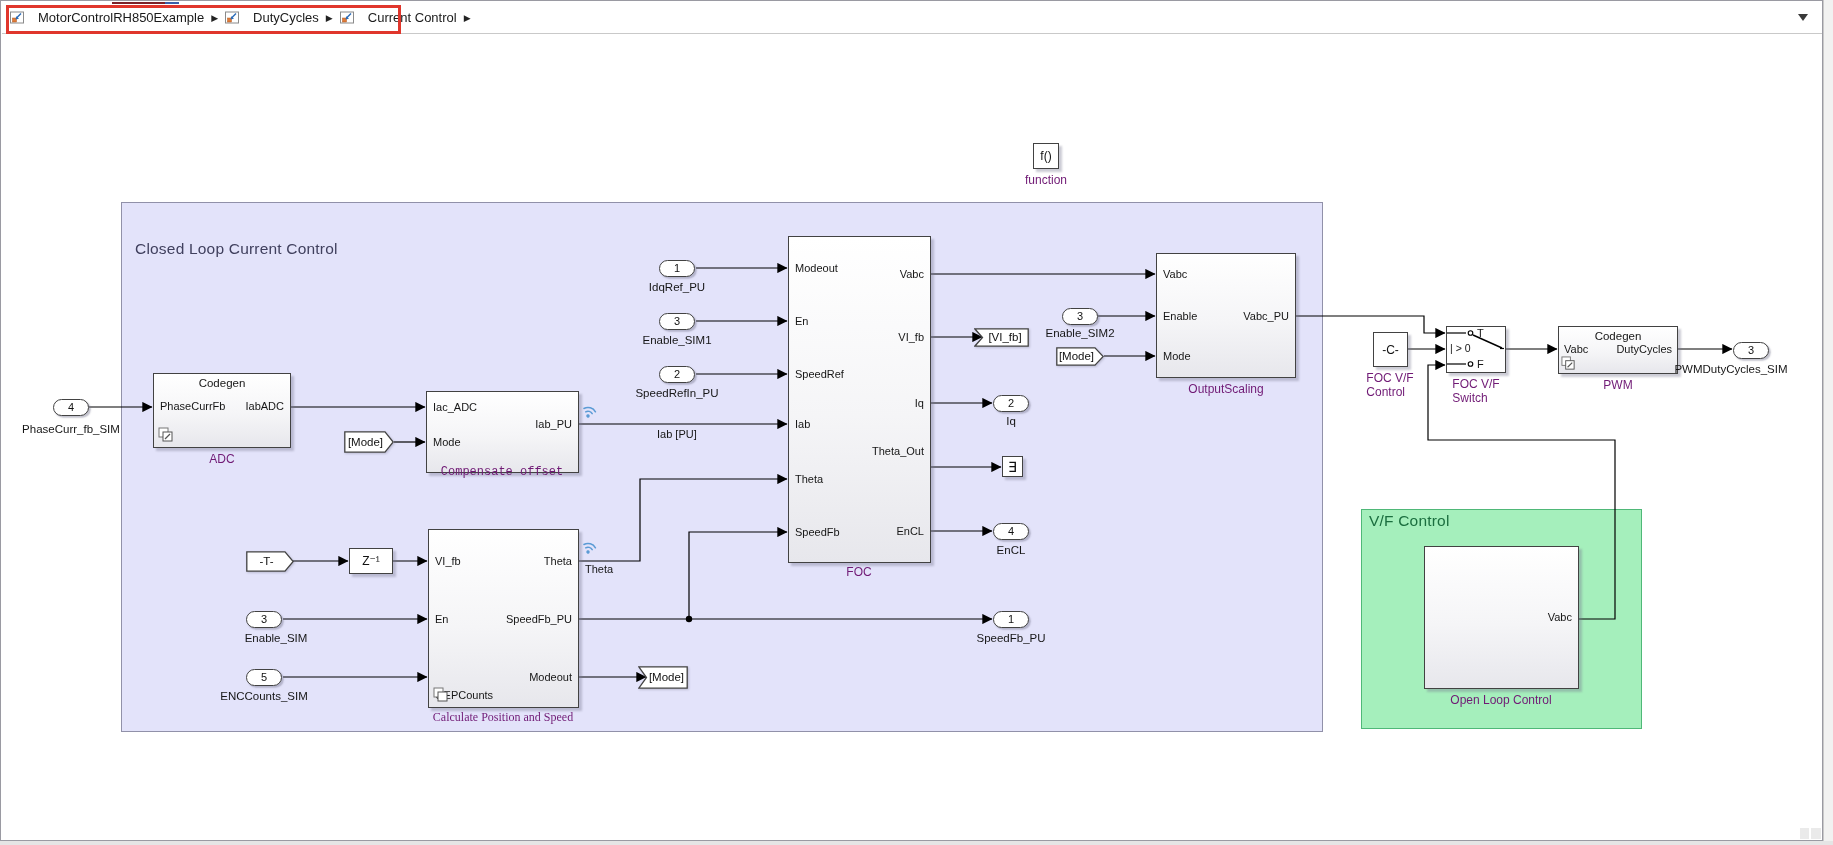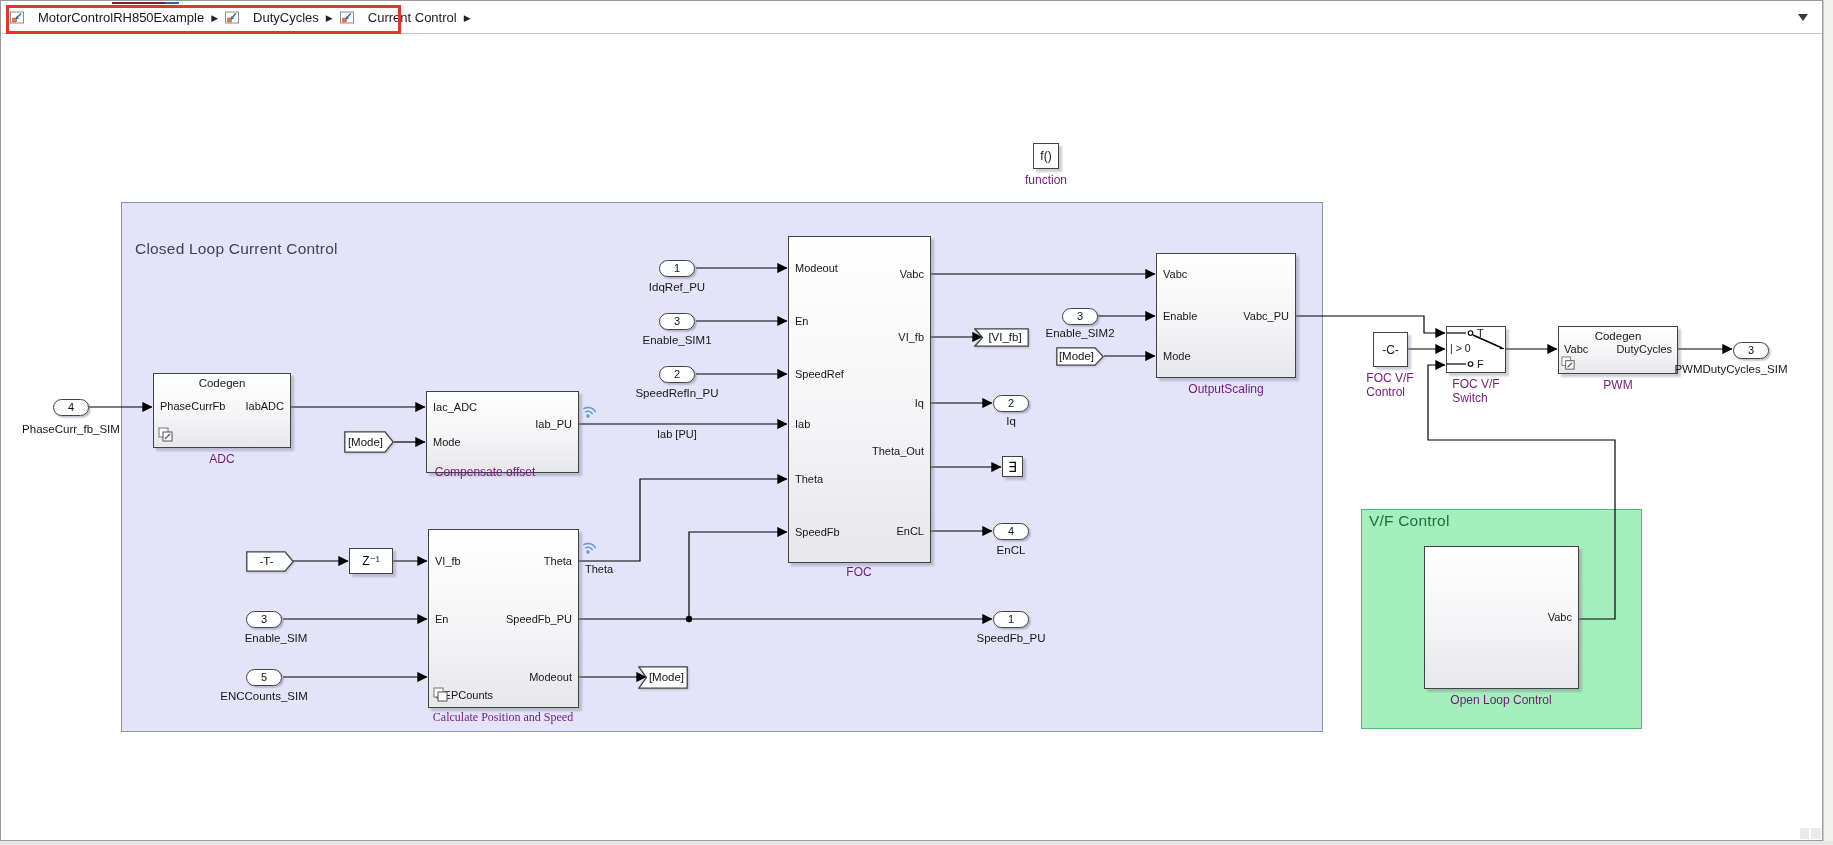--- a/index.html
+++ b/index.html
@@ -149,21 +149,21 @@
           <line x1="7" y1="12" x2="12" y2="7" stroke="#555" stroke-width="1.2"></line>
         </svg>
     </div>
     <div class="bname" style="left:221px;top:451px;">ADC</div>
 
     <div class="blk" style="left:425px;top:390px;width:153px;height:82px;">
       <div class="pl" style="left:6px;top:9px;">Iac_ADC</div>
       <div class="pl" style="left:6px;top:44px;">Mode</div>
       <div class="pl r" style="right:6px;top:26px;">Iab_PU</div>
     </div>
-    <div class="bname" style="left:484px;top:464px;">Compensate offset</div>
+    <div class="bname" style="left:501px;top:464px;font-family:Liberation Mono, monospace;">Compensate offset</div>
 
     <div class="blk" style="left:427px;top:528px;width:151px;height:179px;">
       <div class="pl" style="left:6px;top:25px;">VI_fb</div>
       <div class="pl" style="left:6px;top:83px;">En</div>
       <div class="pl" style="left:6px;top:159px;">QEPCounts</div>
       <div class="pl r" style="right:6px;top:25px;">Theta</div>
       <div class="pl r" style="right:6px;top:83px;">SpeedFb_PU</div>
       <div class="pl r" style="right:6px;top:141px;">Modeout</div>
       <svg class="badge15" style="left:4px;bottom:4px;" width="16" height="16" viewBox="0 0 16 16">
           <rect x="1" y="1" width="9" height="9" fill="#fff" stroke="#777"></rect>

